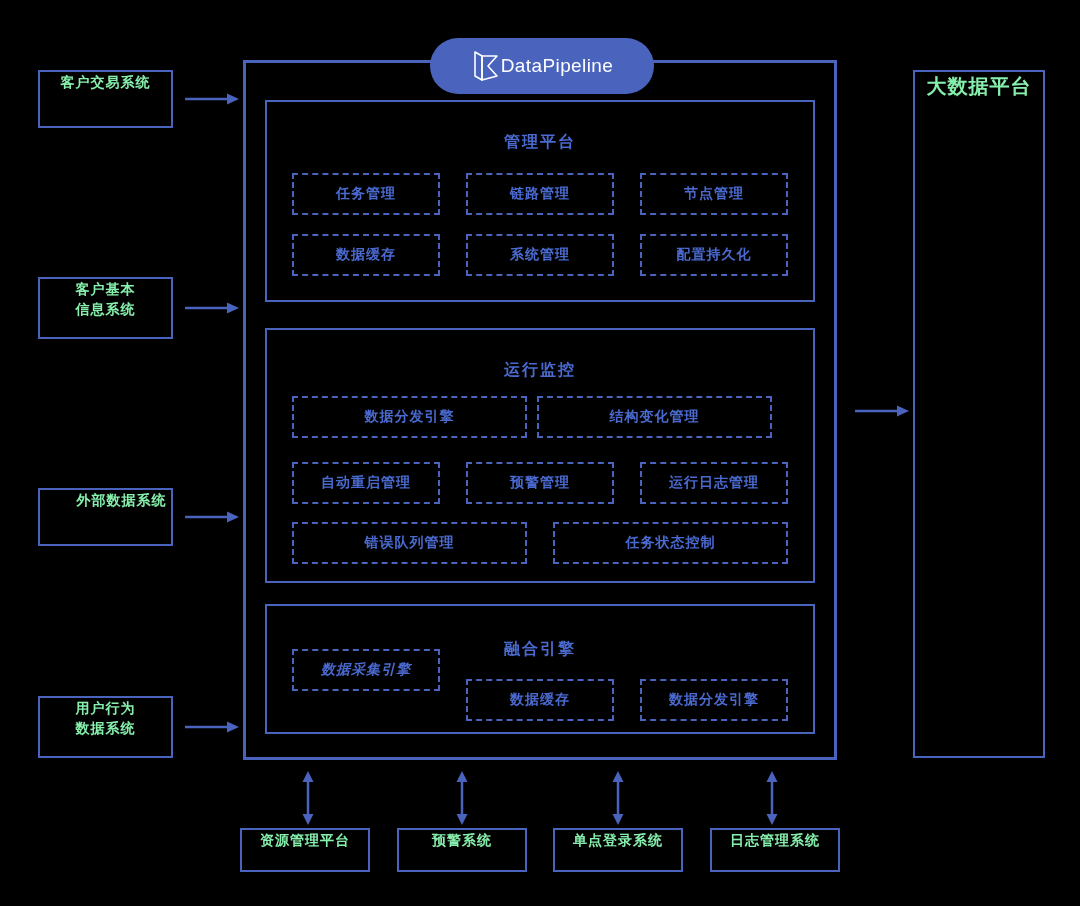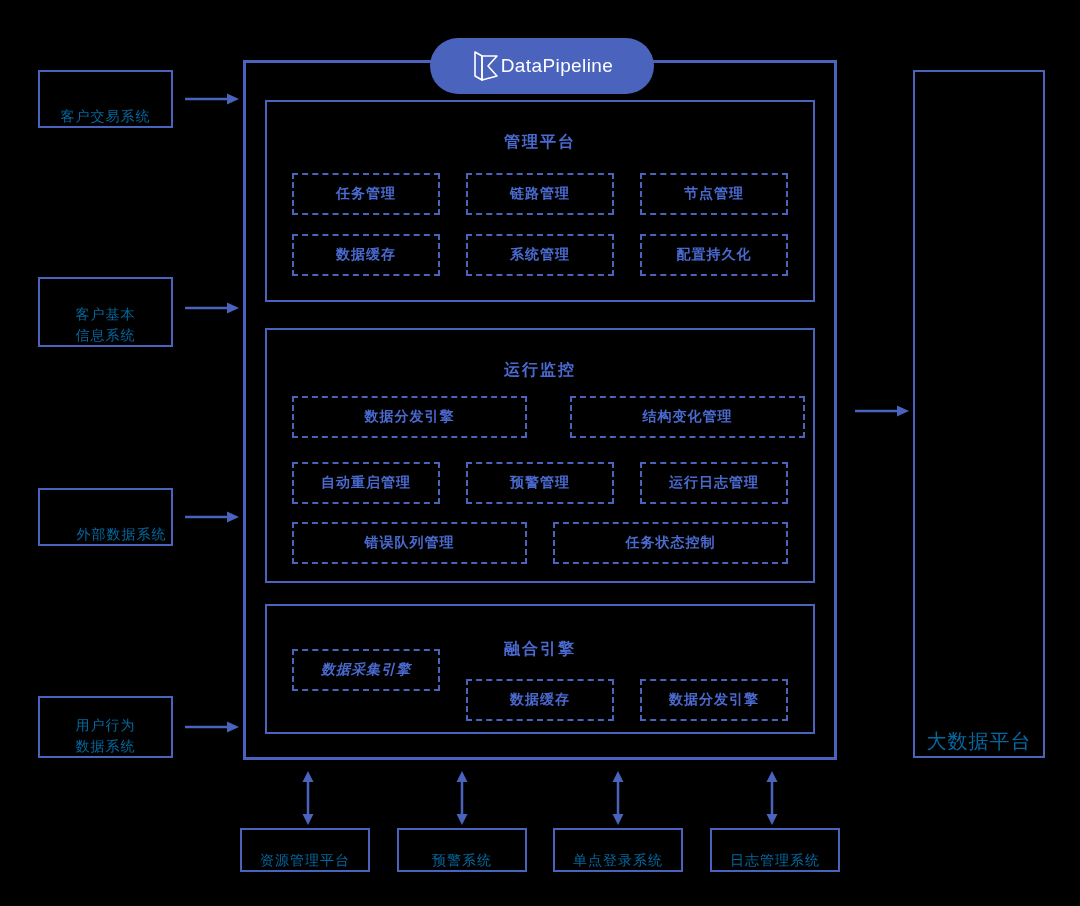--- a/index.html
+++ b/index.html
@@ -10,25 +10,25 @@
     font-family: "Liberation Sans", "DejaVu Sans", sans-serif;
     overflow: hidden;
   }
   #canvas { position: relative; width: 1080px; height: 906px; background: #000; }
 
   
   .box-solid {
     position: absolute;
     border: 2px solid #4a63bd;
     display: flex;
-    align-items: flex-end;
+    align-items: flex-start;
     justify-content: center;
     text-align: center;
-    color: #0369a1;
-    font-weight: normal;
+    color: #86efac;
+    font-weight: bold;
     line-height: 1.45;
     letter-spacing: 1px;
   }
   .box-dashed {
     position: absolute;
     border: 2px dashed #4a63bd;
     display: flex;
     align-items: center;
     justify-content: center;
     text-align: center;
@@ -95,21 +95,21 @@
   .big-box-label { font-size: 20px; }
 </style>
 </head>
 <body>
 
 <div id="canvas">
 
   <div class="box-solid src-box" style="left:38px; top:70px; width:135px; height:58px;">
     <span>客户交易系统</span>
   </div>
-  <div class="box-solid src-box" style="left:38px; top:277px; width:135px; height:70px;">
+  <div class="box-solid src-box" style="left:38px; top:277px; width:135px; height:62px;">
     <span class="ml" style="white-space:pre-line;">客户基本
 信息系统</span>
   </div>
   <div class="box-solid src-box" style="left:38px; top:488px; width:135px; height:58px;padding-left:32px;">
     <span>外部数据系统</span>
   </div>
   <div class="box-solid src-box" style="left:38px; top:696px; width:135px; height:62px;">
     <span style="white-space:pre-line;">用户行为
 数据系统</span>
   </div>
@@ -162,21 +162,21 @@
   <div class="box-dashed" style="left:640px; top:234px; width:148px; height:42px;">
     <span>配置持久化</span>
   </div>
 
   <div class="section-panel" style="left:265px; top:328px; width:550px; height:255px;">
     <div class="section-title" style="top:30px;">运行监控</div>
   </div>
   <div class="box-dashed" style="left:292px; top:396px; width:235px; height:42px;">
     <span>数据分发引擎</span>
   </div>
-  <div class="box-dashed" style="left:570px; top:396px; width:235px; height:42px;">
+  <div class="box-dashed" style="left:537px; top:396px; width:235px; height:42px;">
     <span>结构变化管理</span>
   </div>
   <div class="box-dashed" style="left:292px; top:462px; width:148px; height:42px;">
     <span>自动重启管理</span>
   </div>
   <div class="box-dashed" style="left:466px; top:462px; width:148px; height:42px;">
     <span>预警管理</span>
   </div>
   <div class="box-dashed" style="left:640px; top:462px; width:148px; height:42px;">
     <span>运行日志管理</span>

